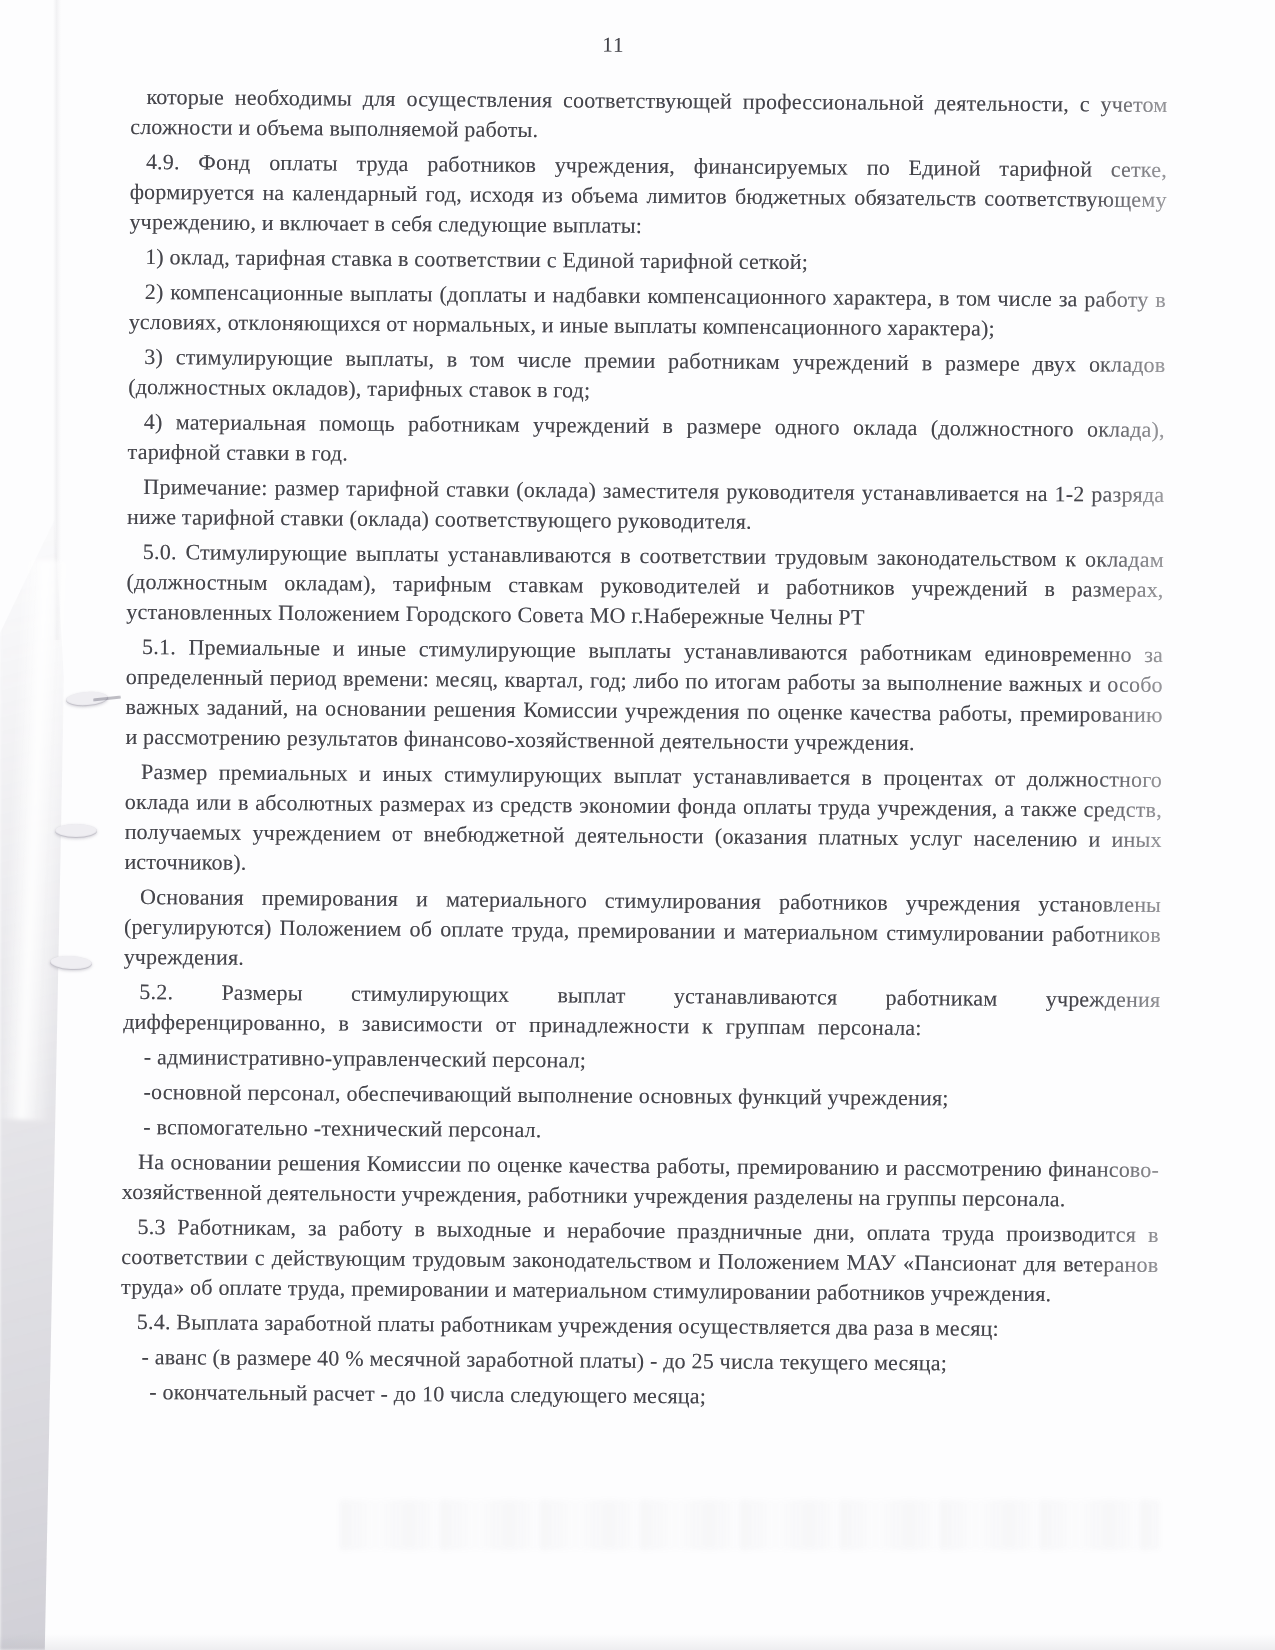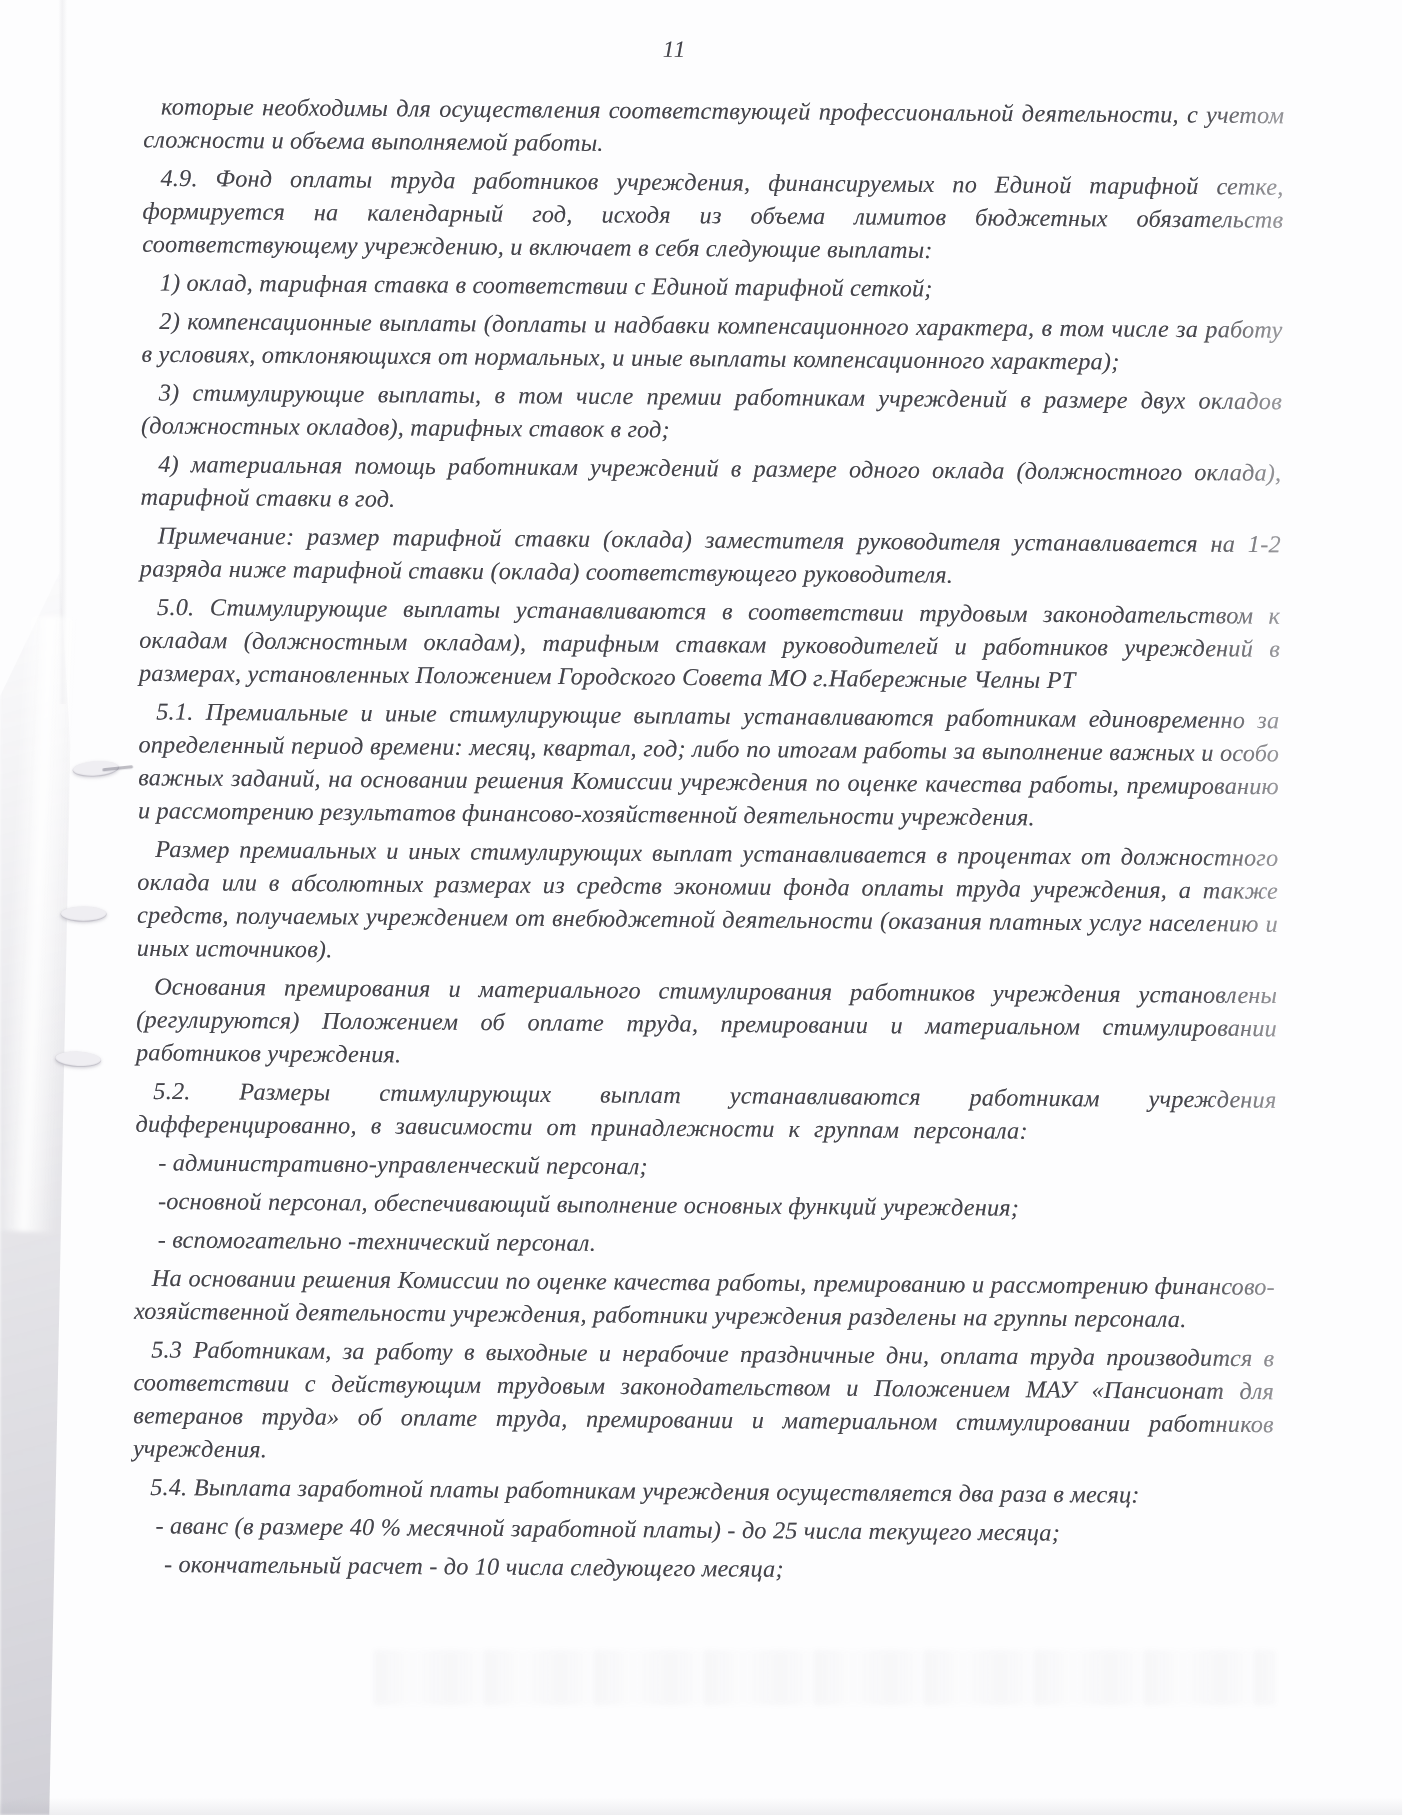--- a/index.html
+++ b/index.html
@@ -5,21 +5,20 @@
   html, body {
     margin: 0; padding: 0;
     background: #ffffff;
   }
   .scan {
     position: relative;
     width: 1275px;
     height: 1650px;
     background: #fdfdfe;
     overflow: hidden;
-    font-style: italic;
   }
   
   .content {
     position: absolute;
     left: 131px;
     top: 30px;
     width: 1037px;
     font-family: "Liberation Serif", "DejaVu Serif", serif;
     font-size: 22px;
     line-height: 30px;

